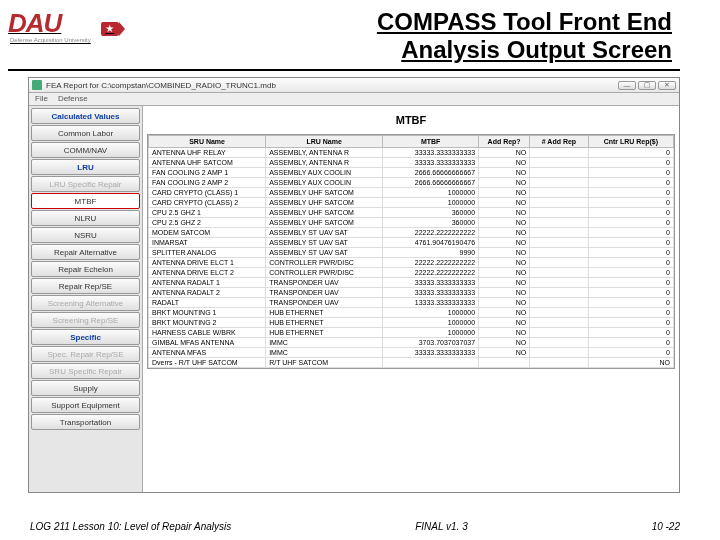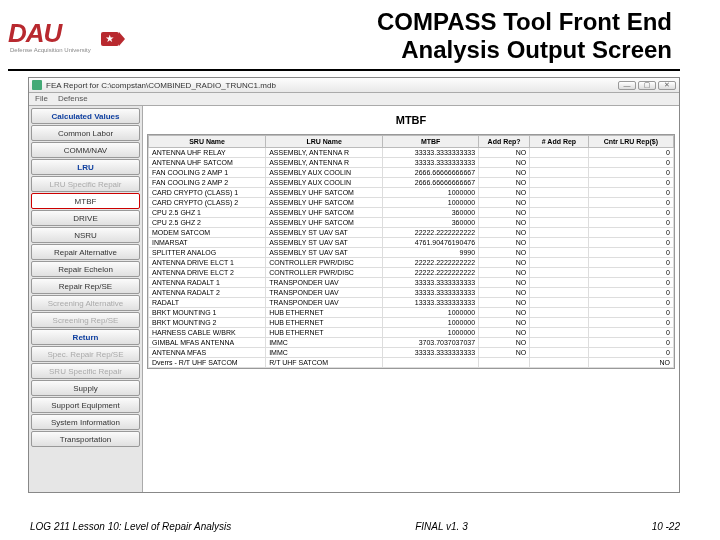--- a/index.html
+++ b/index.html
@@ -1,18 +1,18 @@
 <!DOCTYPE html>
 <html><head>
 <meta charset="utf-8">
 <style>
   * { box-sizing: border-box; margin: 0; padding: 0; }
   body { width: 720px; height: 540px; background: #fff; font-family: Arial, sans-serif; position: relative; overflow: hidden; }
   
-  .header { display: flex; align-items: center; padding: 8px 40px 4px 8px; }
+  .header { display: flex; align-items: flex-start; padding: 8px 40px 4px 8px; text-decoration: underline; }
   .logo { display: flex; align-items: center; gap: 4px; }
   .logo-text { color: #b8292f; font-weight: bold; font-size: 26px; font-style: italic; letter-spacing: -1px; }
   .logo-sub { color: #888; font-size: 6px; margin-left: 2px; margin-top: -2px; }
   .star { color: #fff; background: #b8292f; border-radius: 2px; width: 18px; height: 14px; display: inline-flex; align-items: center; justify-content: center; font-size: 10px; margin-left: 6px; margin-top: 6px; position: relative; }
   .star::after { content: ""; position: absolute; right: -6px; top: 0; border-left: 6px solid #b8292f; border-top: 7px solid transparent; border-bottom: 7px solid transparent; }
   .title { flex: 1; text-align: right; font-size: 24px; font-weight: bold; line-height: 1.15; padding-right: 8px; }
   .rule { height: 2px; background: #000; margin: 2px 40px 6px 8px; }
 
   .app { margin: 2px 40px 0 28px; border: 1px solid #888; background: #4d7c0f; font-size: 8px; height: 416px; display: flex; flex-direction: column; }
   .titlebar { display: flex; align-items: center; background: linear-gradient(#fdfdfd,#e8e8e8); border-bottom: 1px solid #aaa; padding: 1px 3px; height: 15px; }
@@ -78,33 +78,32 @@
     <span>Defense</span>
   </div>
   <div class="app-body">
     <div class="sidebar" id="sidebar">
         <div class="sbtn blue">Calculated Values</div>
         <div class="sbtn ">Common Labor</div>
         <div class="sbtn ">COMM/NAV</div>
         <div class="sbtn blue">LRU</div>
         <div class="sbtn dis">LRU Specific Repair</div>
         <div class="sbtn sel">MTBF</div>
-        <div class="sbtn ">DRIVE</div>
+        <div class="sbtn ">NLRU</div>
         <div class="sbtn ">NSRU</div>
         <div class="sbtn ">Repair Alternative</div>
         <div class="sbtn ">Repair Echelon</div>
         <div class="sbtn ">Repair Rep/SE</div>
         <div class="sbtn dis">Screening Alternative</div>
         <div class="sbtn dis">Screening Rep/SE</div>
-        <div class="sbtn blue">Return</div>
+        <div class="sbtn blue">Specific</div>
         <div class="sbtn dis">Spec. Repair Rep/SE</div>
         <div class="sbtn dis">SRU Specific Repair</div>
         <div class="sbtn ">Supply</div>
         <div class="sbtn ">Support Equipment</div>
-        <div class="sbtn ">System Information</div>
         <div class="sbtn ">Transportation</div>
       </div>
     <div class="main">
       <div class="content-title">MTBF</div>
       <div class="table-wrap">
         <table>
           <colgroup>
               <col class="c0">
               <col class="c1">
               <col class="c2">

